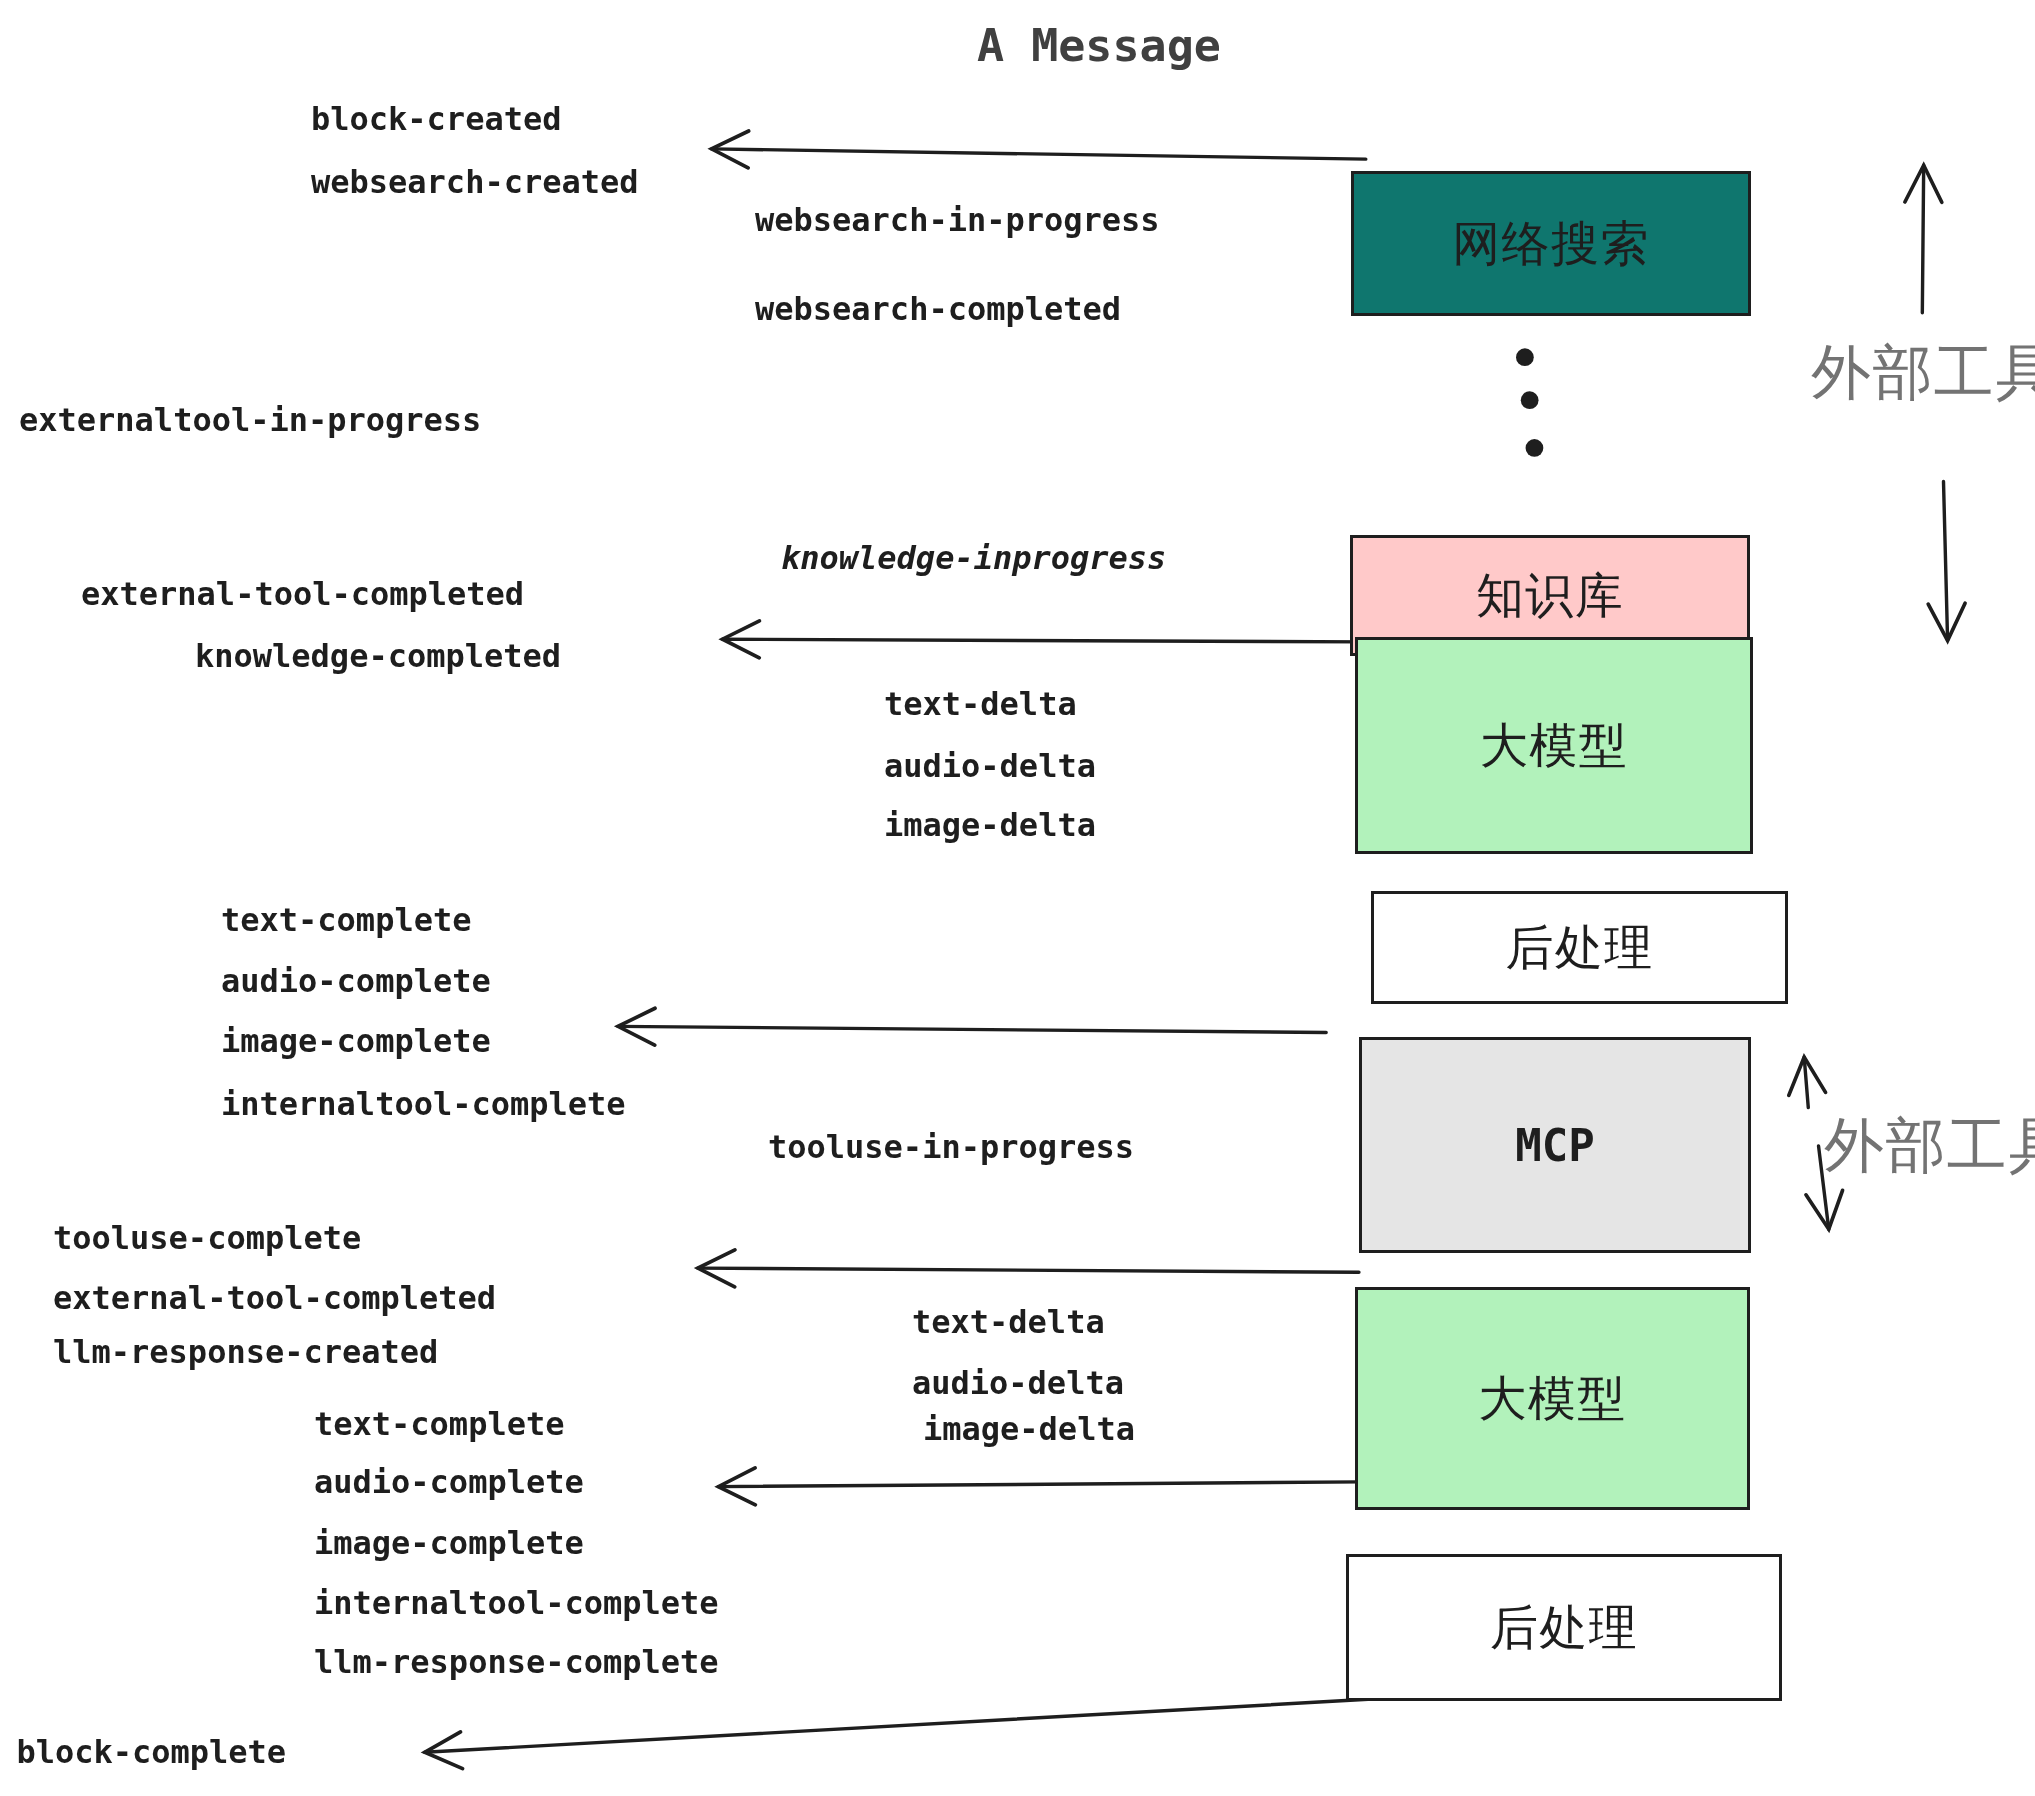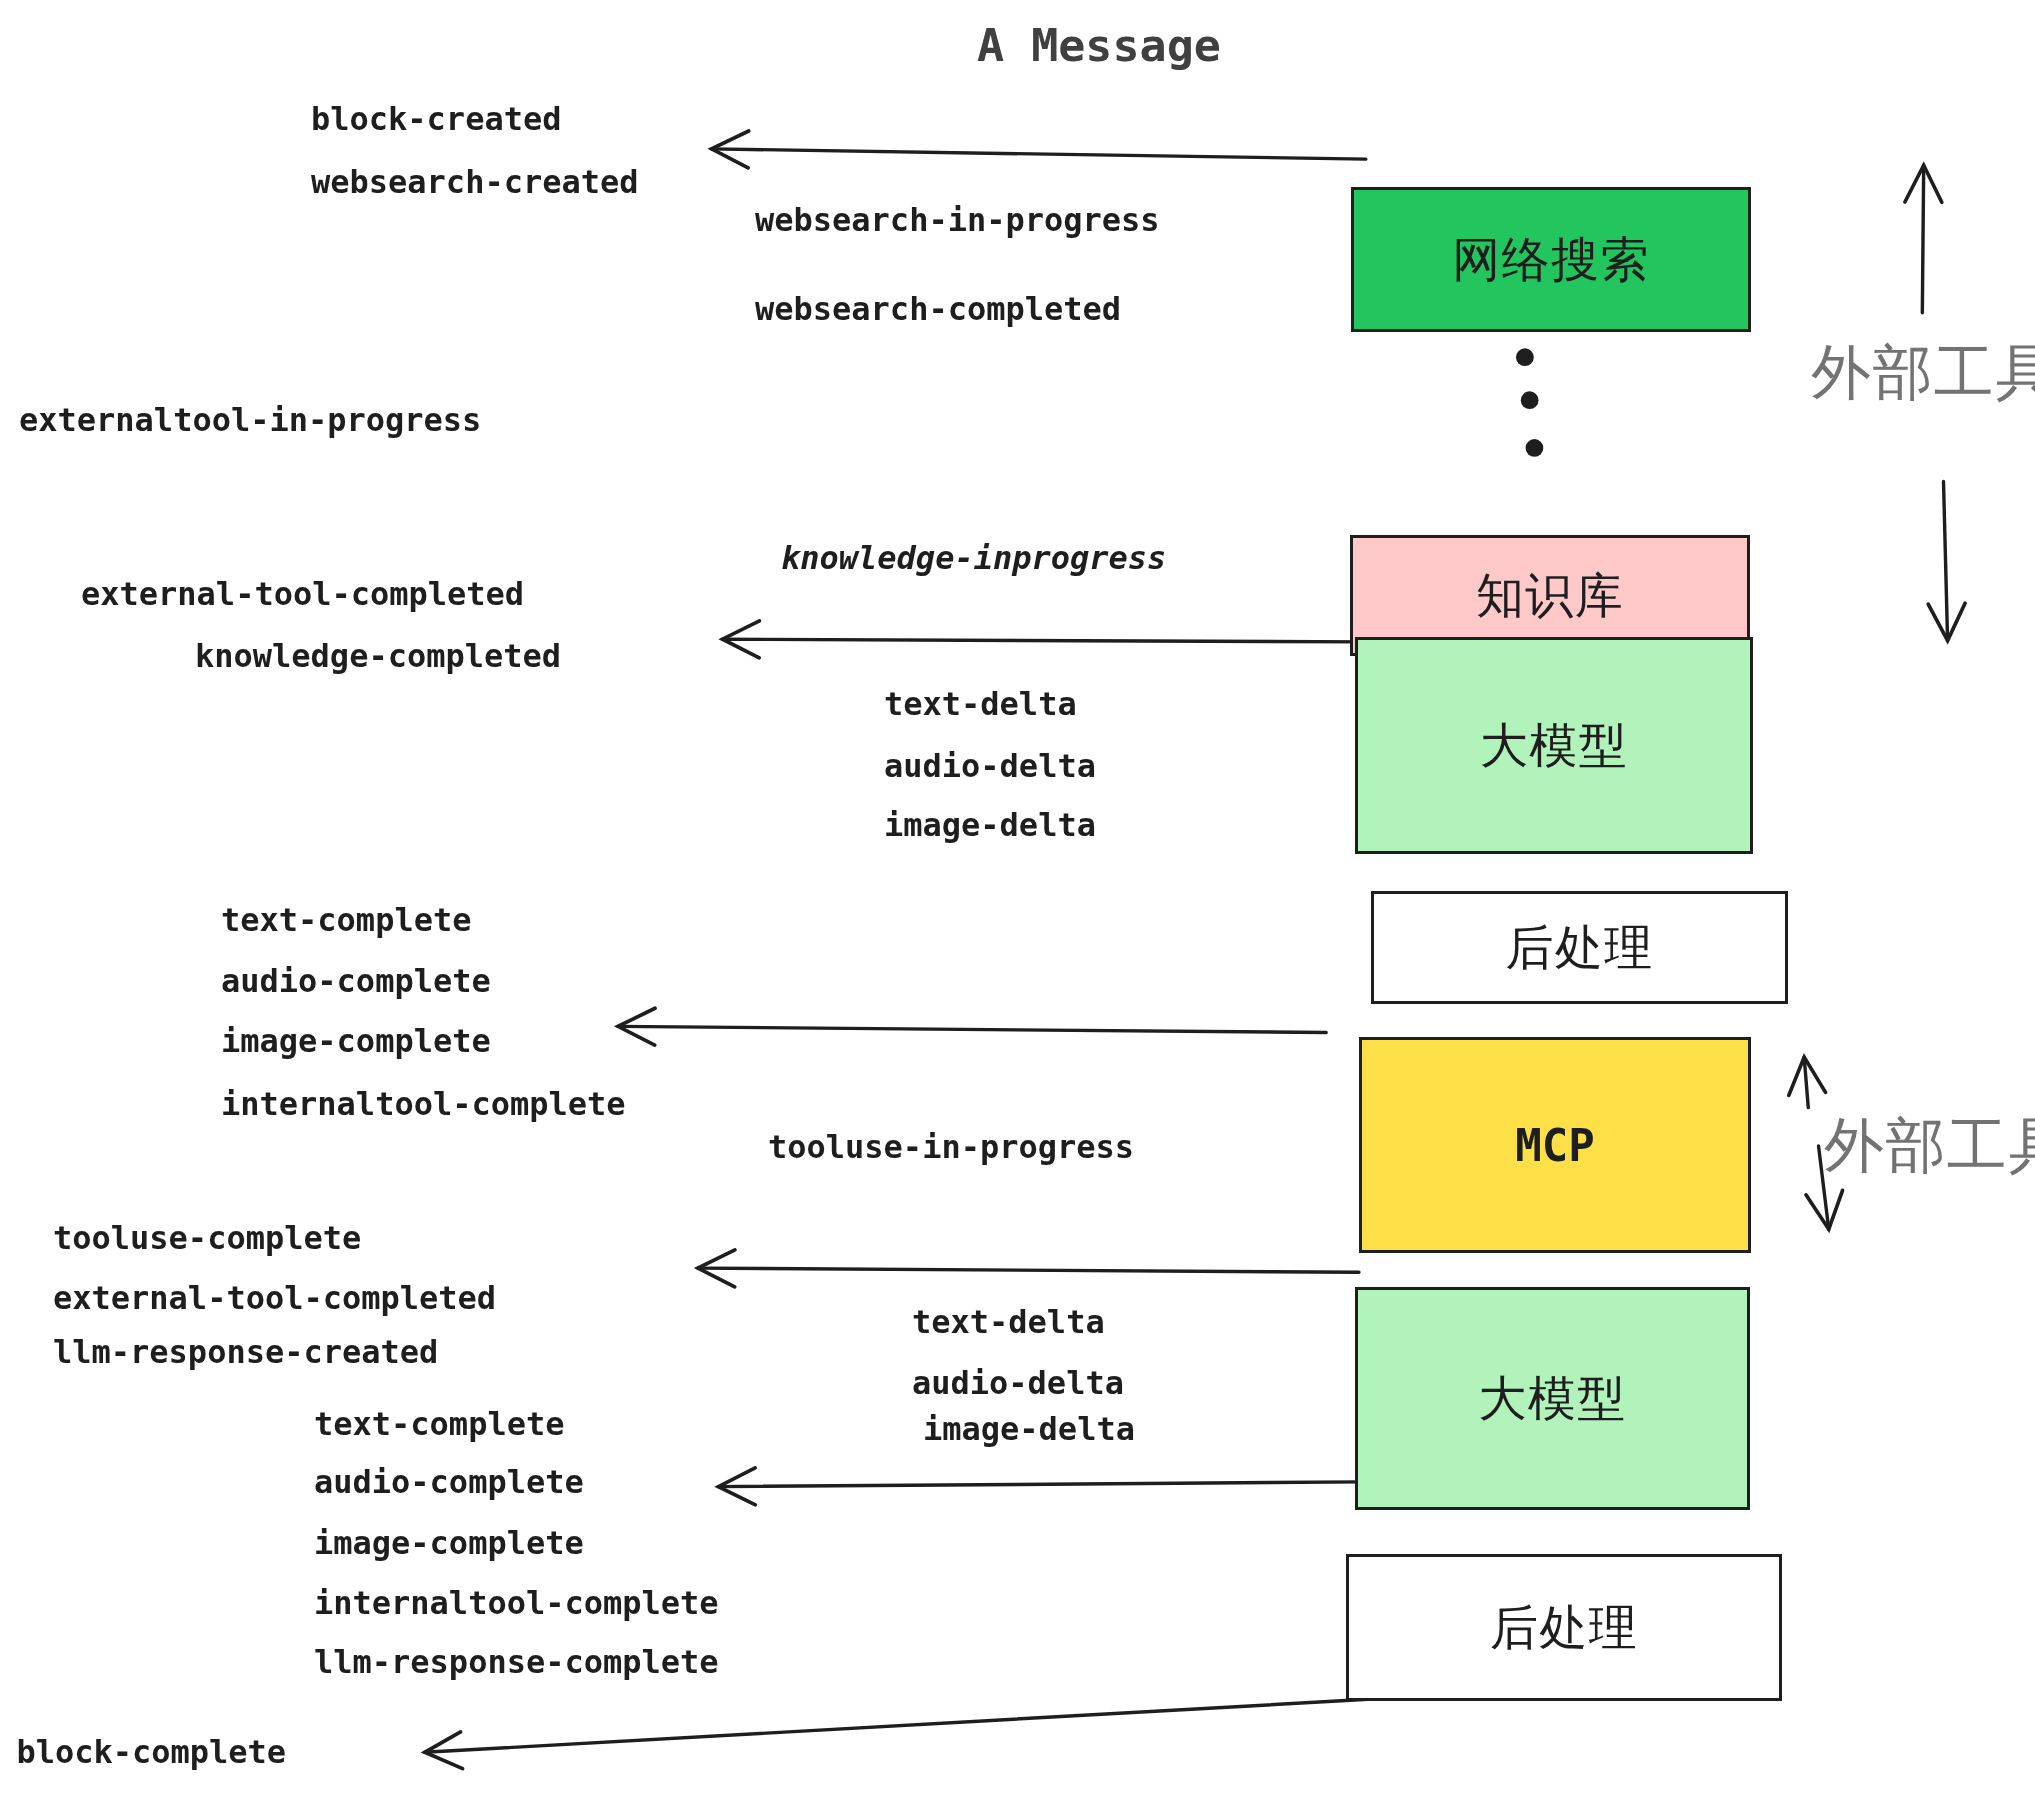--- a/index.html
+++ b/index.html
@@ -113,33 +113,33 @@
   <div class="ev" style="left:314px;  top:1407px;">text-complete</div>
   <div class="ev" style="left:314px;  top:1465px;">audio-complete</div>
   <div class="ev" style="left:314px;  top:1526px;">image-complete</div>
   <div class="ev" style="left:314px;  top:1586px;">internaltool-complete</div>
   <div class="ev" style="left:314px;  top:1645px;">llm-response-complete</div>
   <div class="ev" style="left:16.4px;   top:1735px;">block-complete</div>
   <div class="ev" style="left:912px; top:1305px;">text-delta</div>
   <div class="ev" style="left:912px; top:1366px;">audio-delta</div>
   <div class="ev" style="left:923px; top:1412px;">image-delta</div>
 
-  <div class="box" style="left: 1351px; top: 171px; width: 400px; height: 145px; background-color: #22c55e; margin-top: 16px;">
+  <div class="box" style="left: 1351px; top: 171px; width: 400px; height: 145px; background-color: #0f766e;">
     <span class="cn-label">网络搜索</span>
   </div>
   <div class="box" style="left: 1350px; top: 505px; width: 400px; height: 121px; background-color: rgb(255, 201, 201); margin-top: 30px;">
     <span class="cn-label">知识库</span>
   </div>
   <div class="box" style="left: 1355px; top: 637px; width: 398px; height: 217px; background-color: rgb(178, 242, 187);">
     <span class="cn-label">大模型</span>
   </div>
   <div class="box" style="left: 1371px; top: 891px; width: 417px; height: 113px; background-color: rgb(255, 255, 255);">
     <span class="cn-label">后处理</span>
   </div>
-  <div class="box" style="left: 1359px; top: 1037px; width: 392px; height: 216px; background-color: #fde047;">
+  <div class="box" style="left: 1359px; top: 1037px; width: 392px; height: 216px; background-color: #e5e5e5;">
     <span class="mono-label">MCP</span>
   </div>
   <div class="box" style="left: 1355px; top: 1287px; width: 395px; height: 223px; background-color: rgb(178, 242, 187);">
     <span class="cn-label">大模型</span>
   </div>
   <div class="box" style="left: 1346px; top: 1554px; width: 436px; height: 147px; background-color: rgb(255, 255, 255);">
     <span class="cn-label">后处理</span>
   </div>
 
   <div class="side-label" style="left:1811px; top:333px;">外部工具</div>

